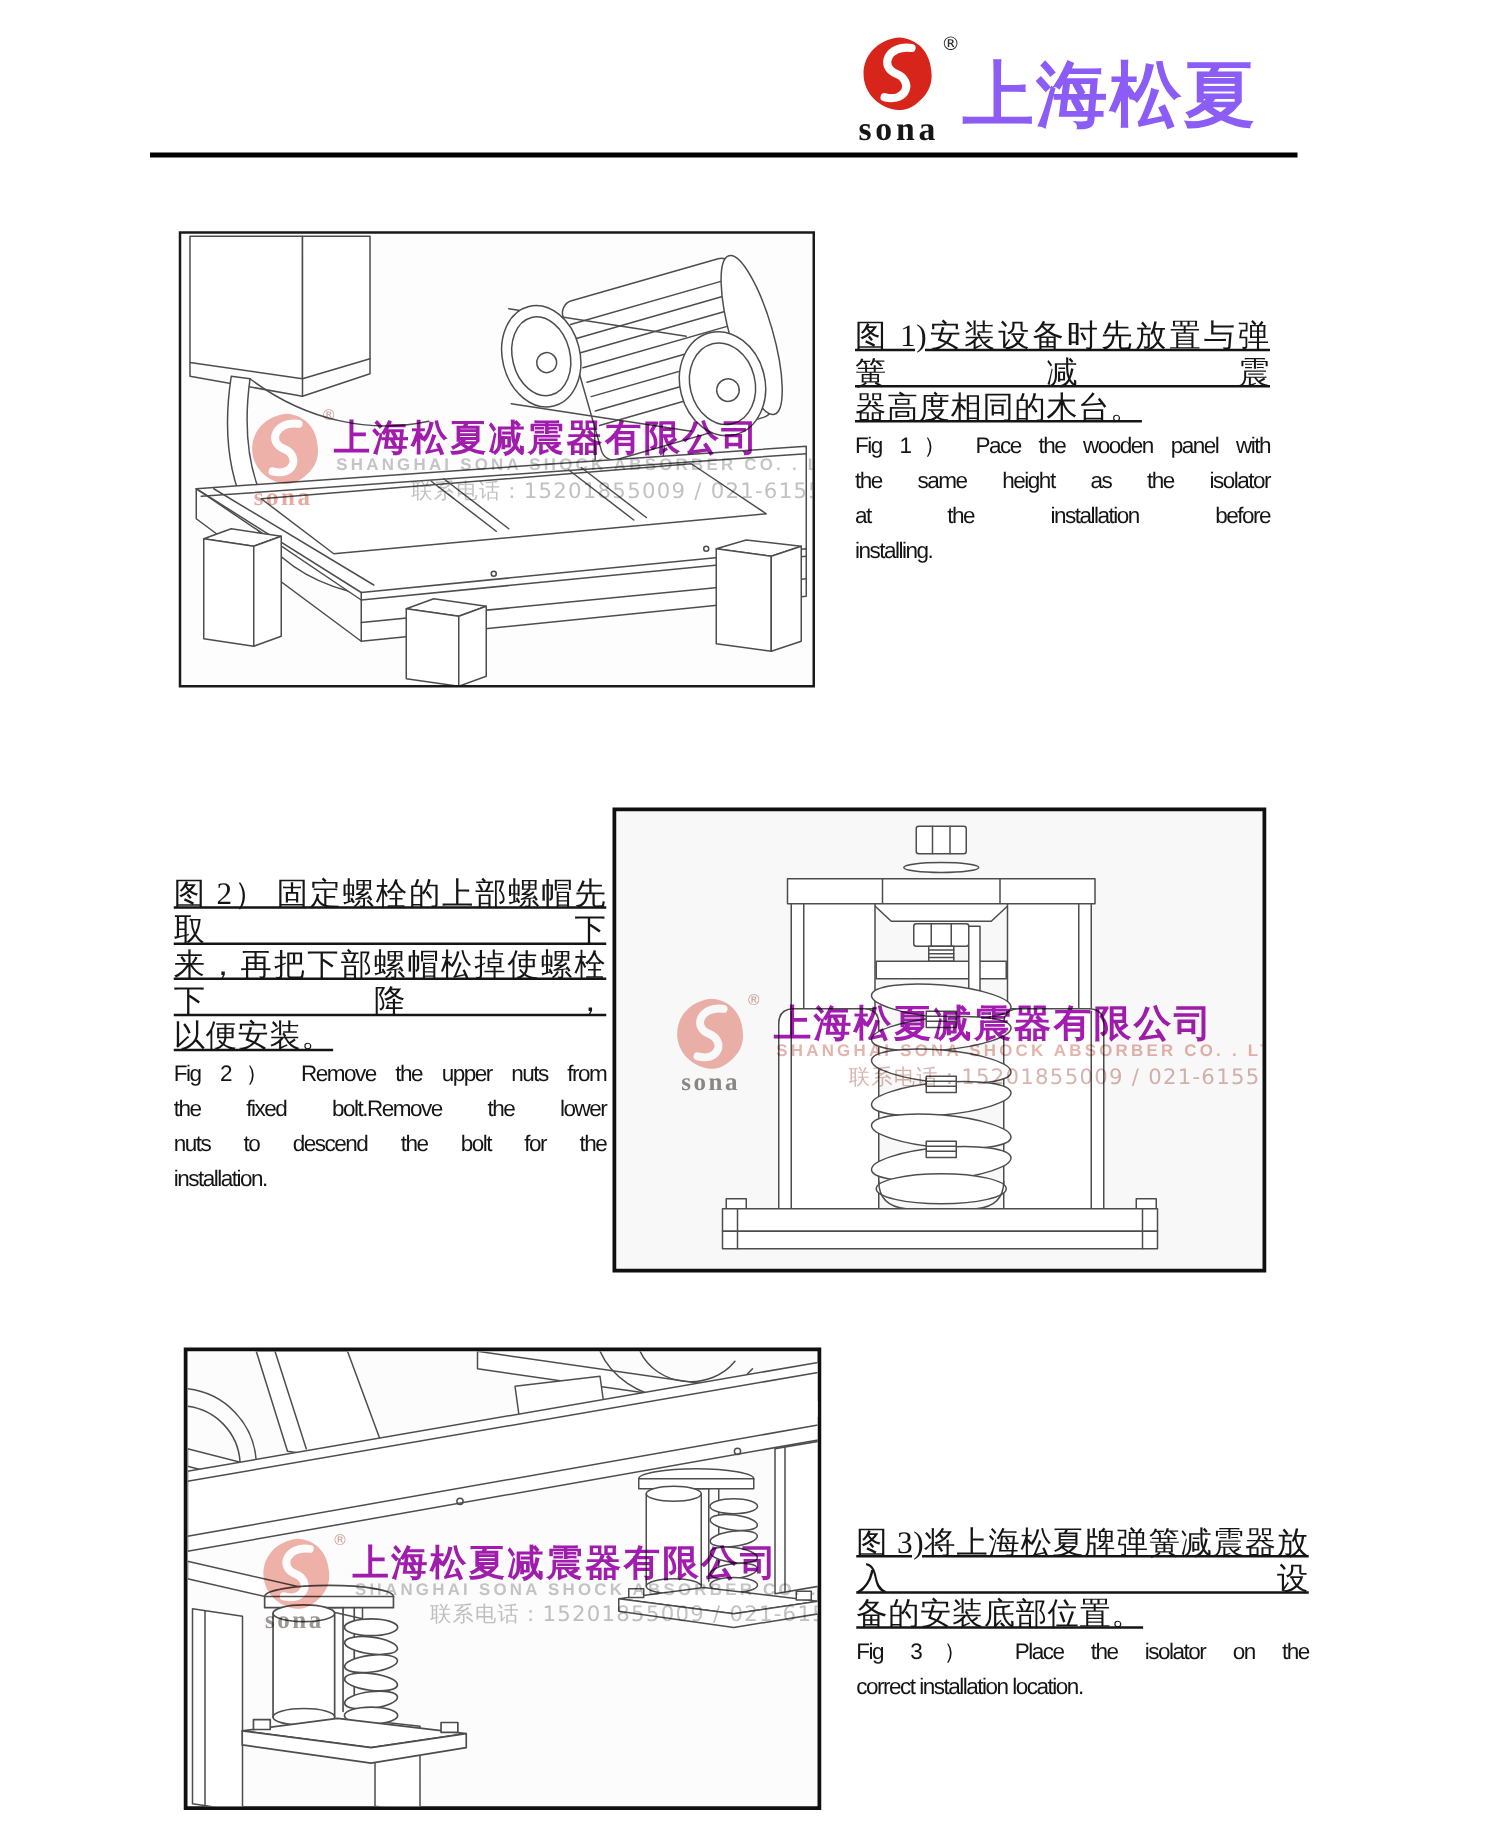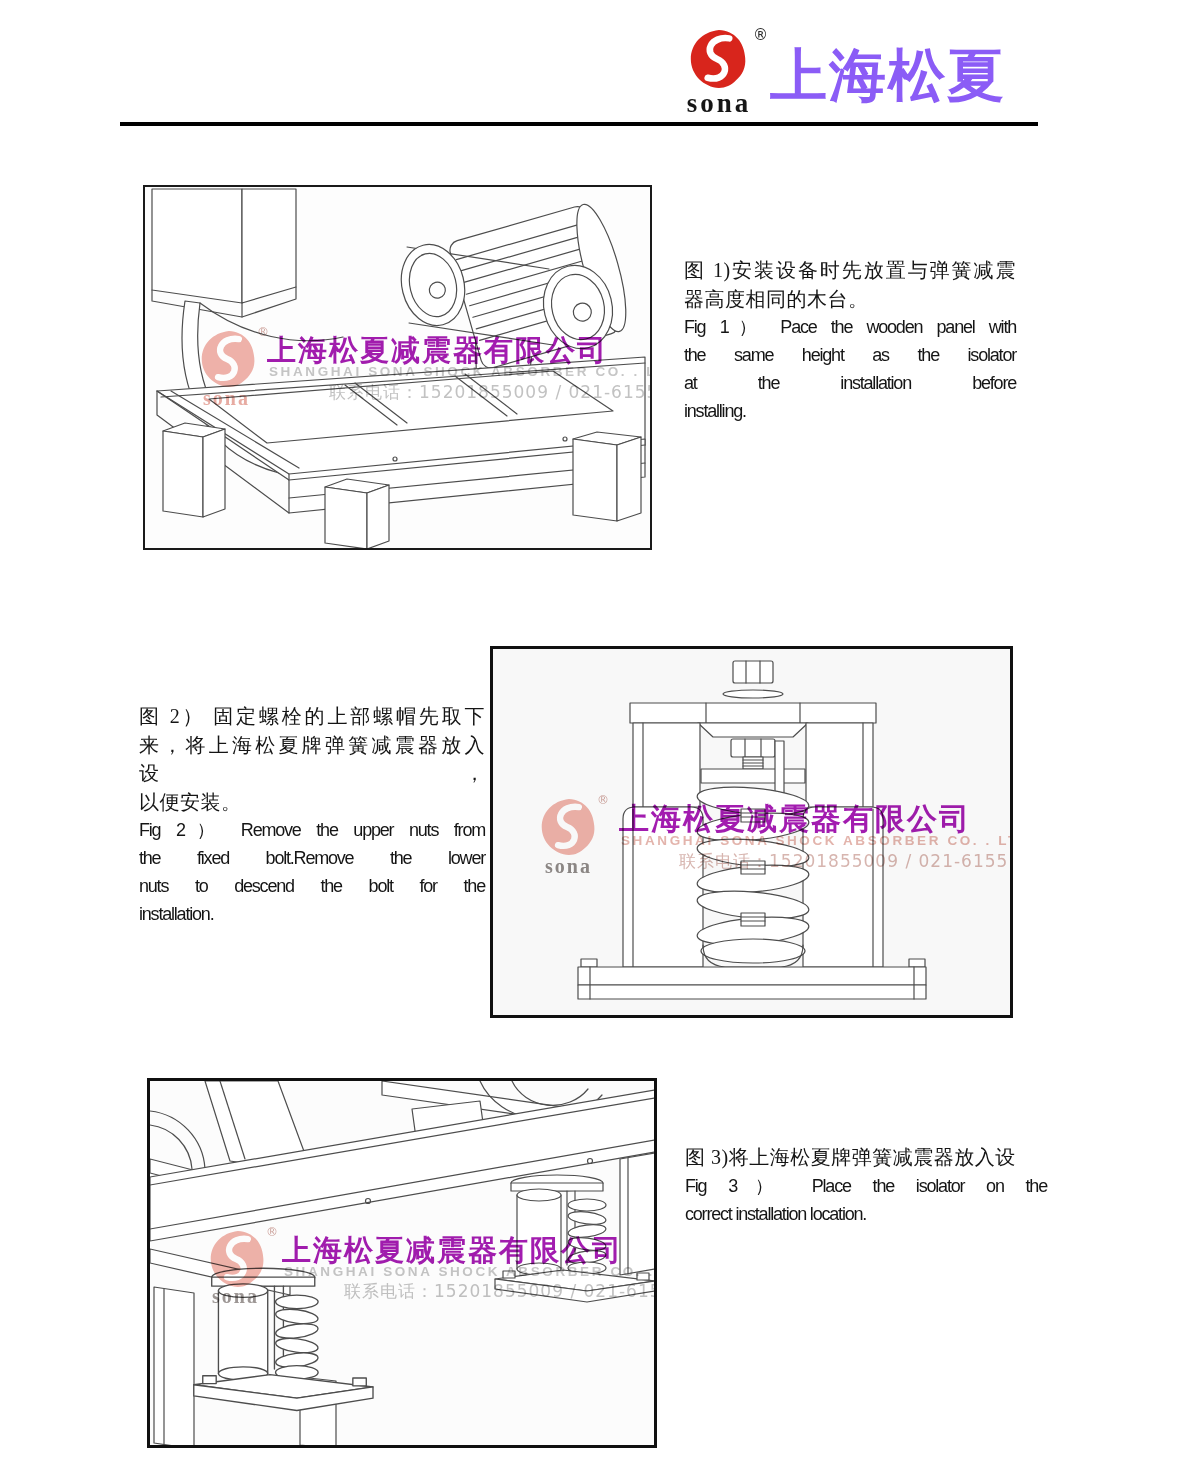--- a/index.html
+++ b/index.html
@@ -51,23 +51,23 @@
   .fig2 .wm-cn{left:126px;top:150px;font-size:30px;} .fig2 .wm-en{left:128px;top:184px;color:#e3b4ac;}
   .fig2 .wm-tel{left:186px;top:201px;color:#d7b5af;}
   .fig3 .wm-logo{left:58px;top:148px;} .fig3 .wm-reg{left:116px;top:144px;}
   .fig3 .wm-sona{left:62px;top:204px;color:#9d9795;}
   .fig3 .wm-cn{left:132px;top:150px;} .fig3 .wm-en{left:134px;top:183px;} .fig3 .wm-tel{left:194px;top:199px;}
 
   
   .cap { position:absolute; color:#151515; }
   .cap1 { left:684px; top:256px;  width:332px; }
   .cap2 { left:139px; top:702px;  width:346px; }
-  .cap3 { left:685px; top:1143px; width:362px; }
-  .cap-cn { font-size:20px; line-height:28.5px; letter-spacing:0.5px;
-            font-family:"Liberation Serif","DejaVu Serif",serif; }
+  .cap3 { left:685px; top:1221px; width:362px; }
+  .cap-cn { font-size:25px; line-height:28.5px; letter-spacing:0.5px;
+            font-family:"Liberation Serif","DejaVu Serif",serif;text-decoration:underline; }
   .cap-en { font-size:18px; line-height:28px; letter-spacing:-1.2px;
             font-family:Liberation Sans, sans-serif; }
   .cap .ln:not(:last-child){ text-align:justify; text-align-last:justify; }
 
   
   .draw { stroke:#4d4d4d; fill:none; stroke-width:1.2; stroke-linejoin:round; stroke-linecap:round; }
 </style>
 </head>
 <body>
 
@@ -244,21 +244,21 @@
       <div class="wm-sona">sona</div>
       <div class="wm-cn">上海松夏减震器有限公司</div>
       <div class="wm-en">SHANGHAI SONA SHOCK ABSORBER CO. . LTD</div>
       <div class="wm-tel">联系电话：15201855009 / 021-61551911</div>
     </div>
   </div>
 
   <div class="cap cap2">
     <div class="cap-cn">
         <div class="ln">图 2） 固定螺栓的上部螺帽先取下</div>
-        <div class="ln">来，将上海松夏牌弹簧减震器放入设，</div>
+        <div class="ln">来，再把下部螺帽松掉使螺栓下降，</div>
         <div class="ln">以便安装。</div>
       </div>
     <div class="cap-en">
         <div class="ln">Fig 2） Remove the upper nuts from</div>
         <div class="ln">the fixed bolt.Remove the lower</div>
         <div class="ln">nuts to descend the bolt for the</div>
         <div class="ln">installation.</div>
       </div>
   </div>
 
@@ -324,20 +324,21 @@
       <div class="wm-sona">sona</div>
       <div class="wm-cn">上海松夏减震器有限公司</div>
       <div class="wm-en">SHANGHAI SONA SHOCK ABSORBER CO. . LTD</div>
       <div class="wm-tel">联系电话：15201855009 / 021-61551911</div>
     </div>
   </div>
 
   <div class="cap cap3">
     <div class="cap-cn">
         <div class="ln">图 3)将上海松夏牌弹簧减震器放入设</div>
+        <div class="ln">备的安装底部位置。</div>
       </div>
     <div class="cap-en">
         <div class="ln">Fig 3） Place the isolator on the</div>
         <div class="ln">correct installation location.</div>
       </div>
   </div>
 
 </div>
 
 </body></html>

